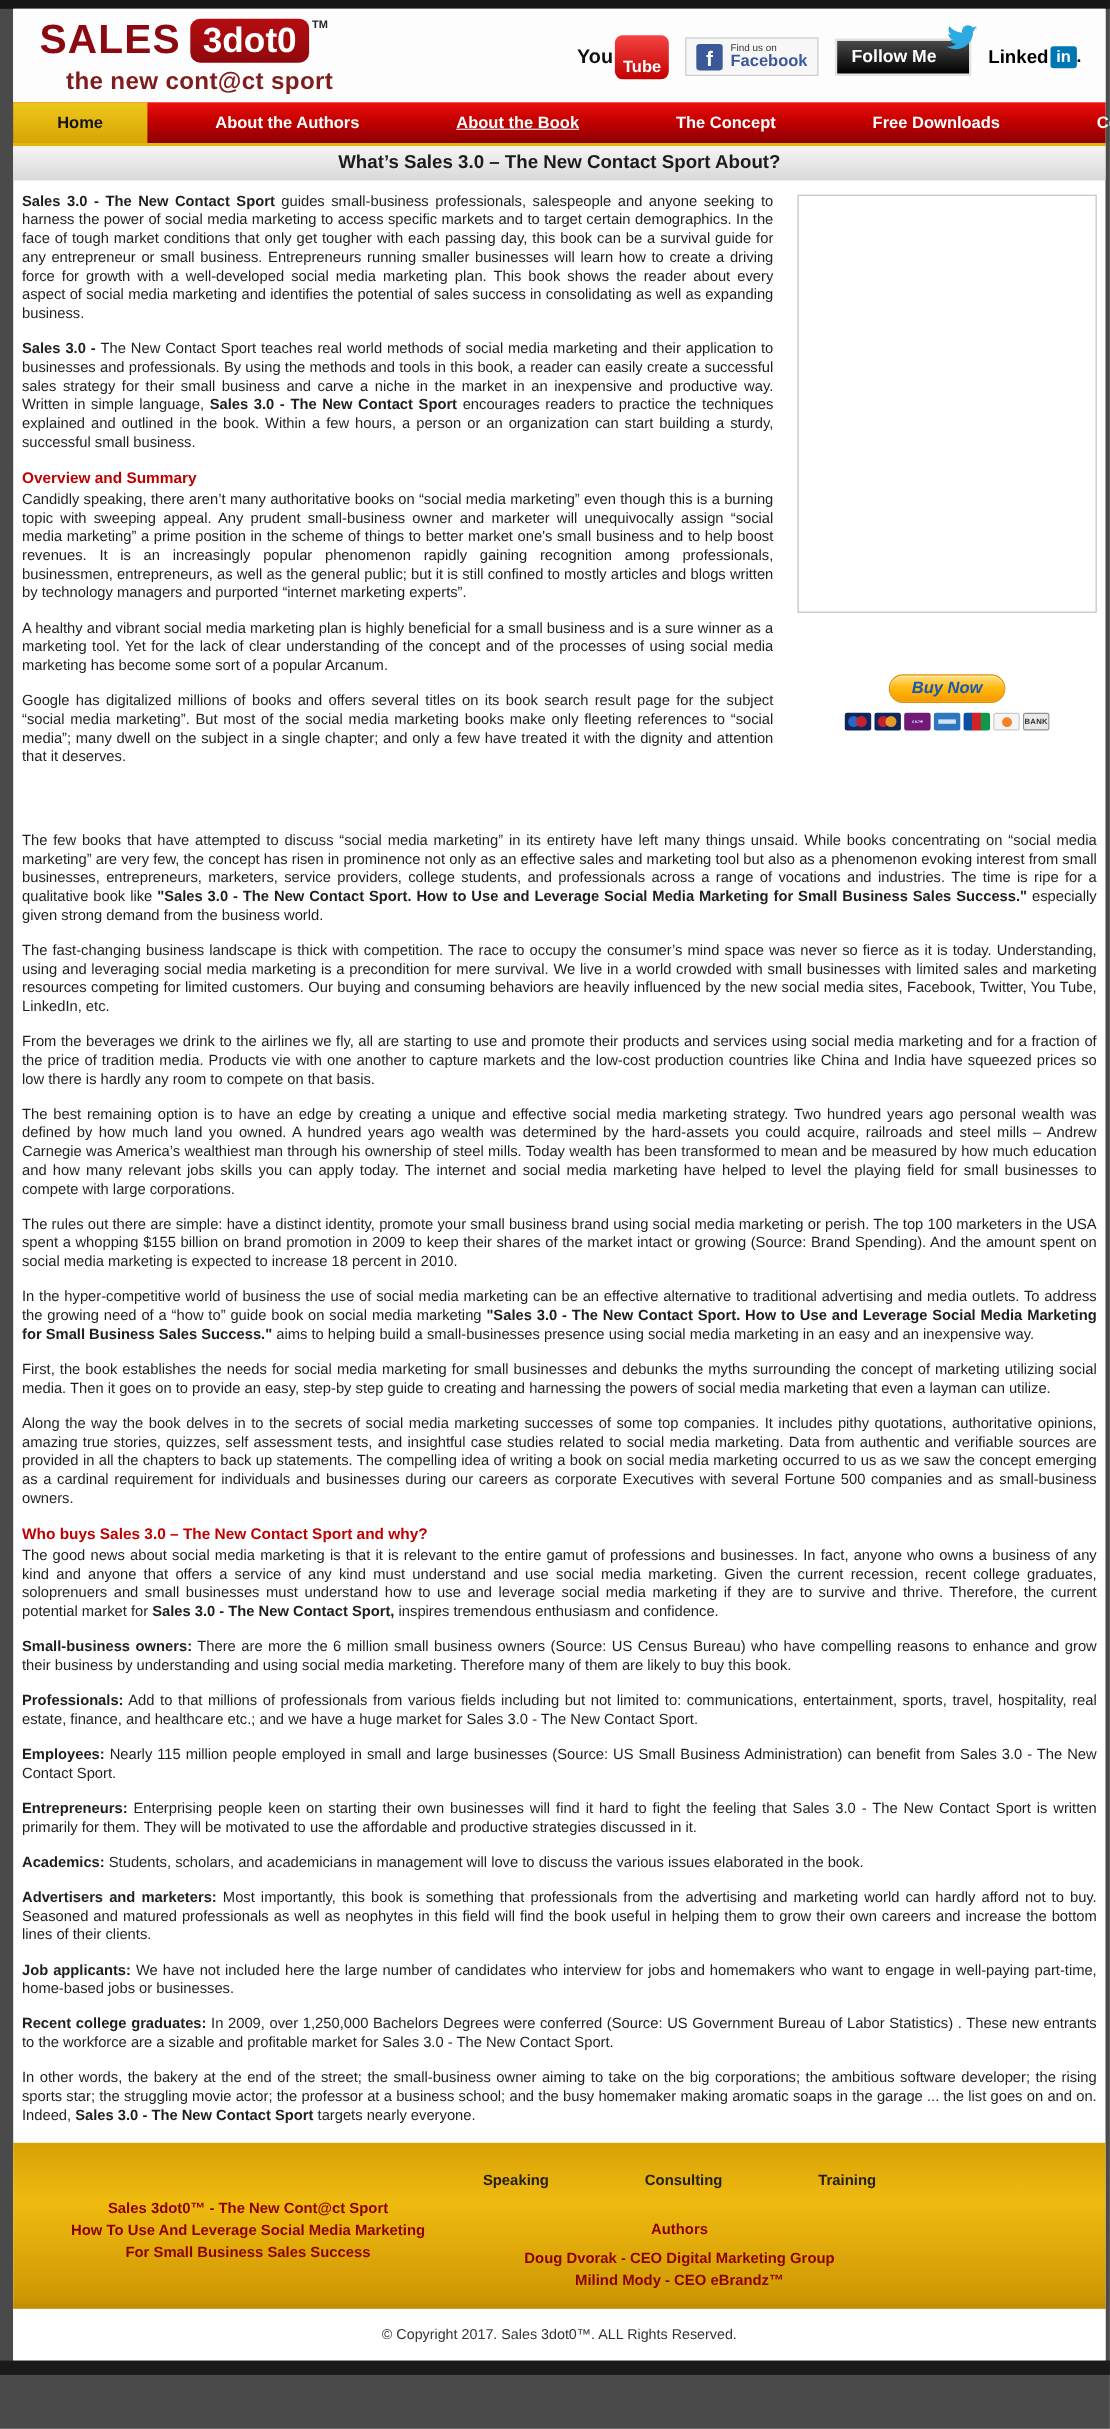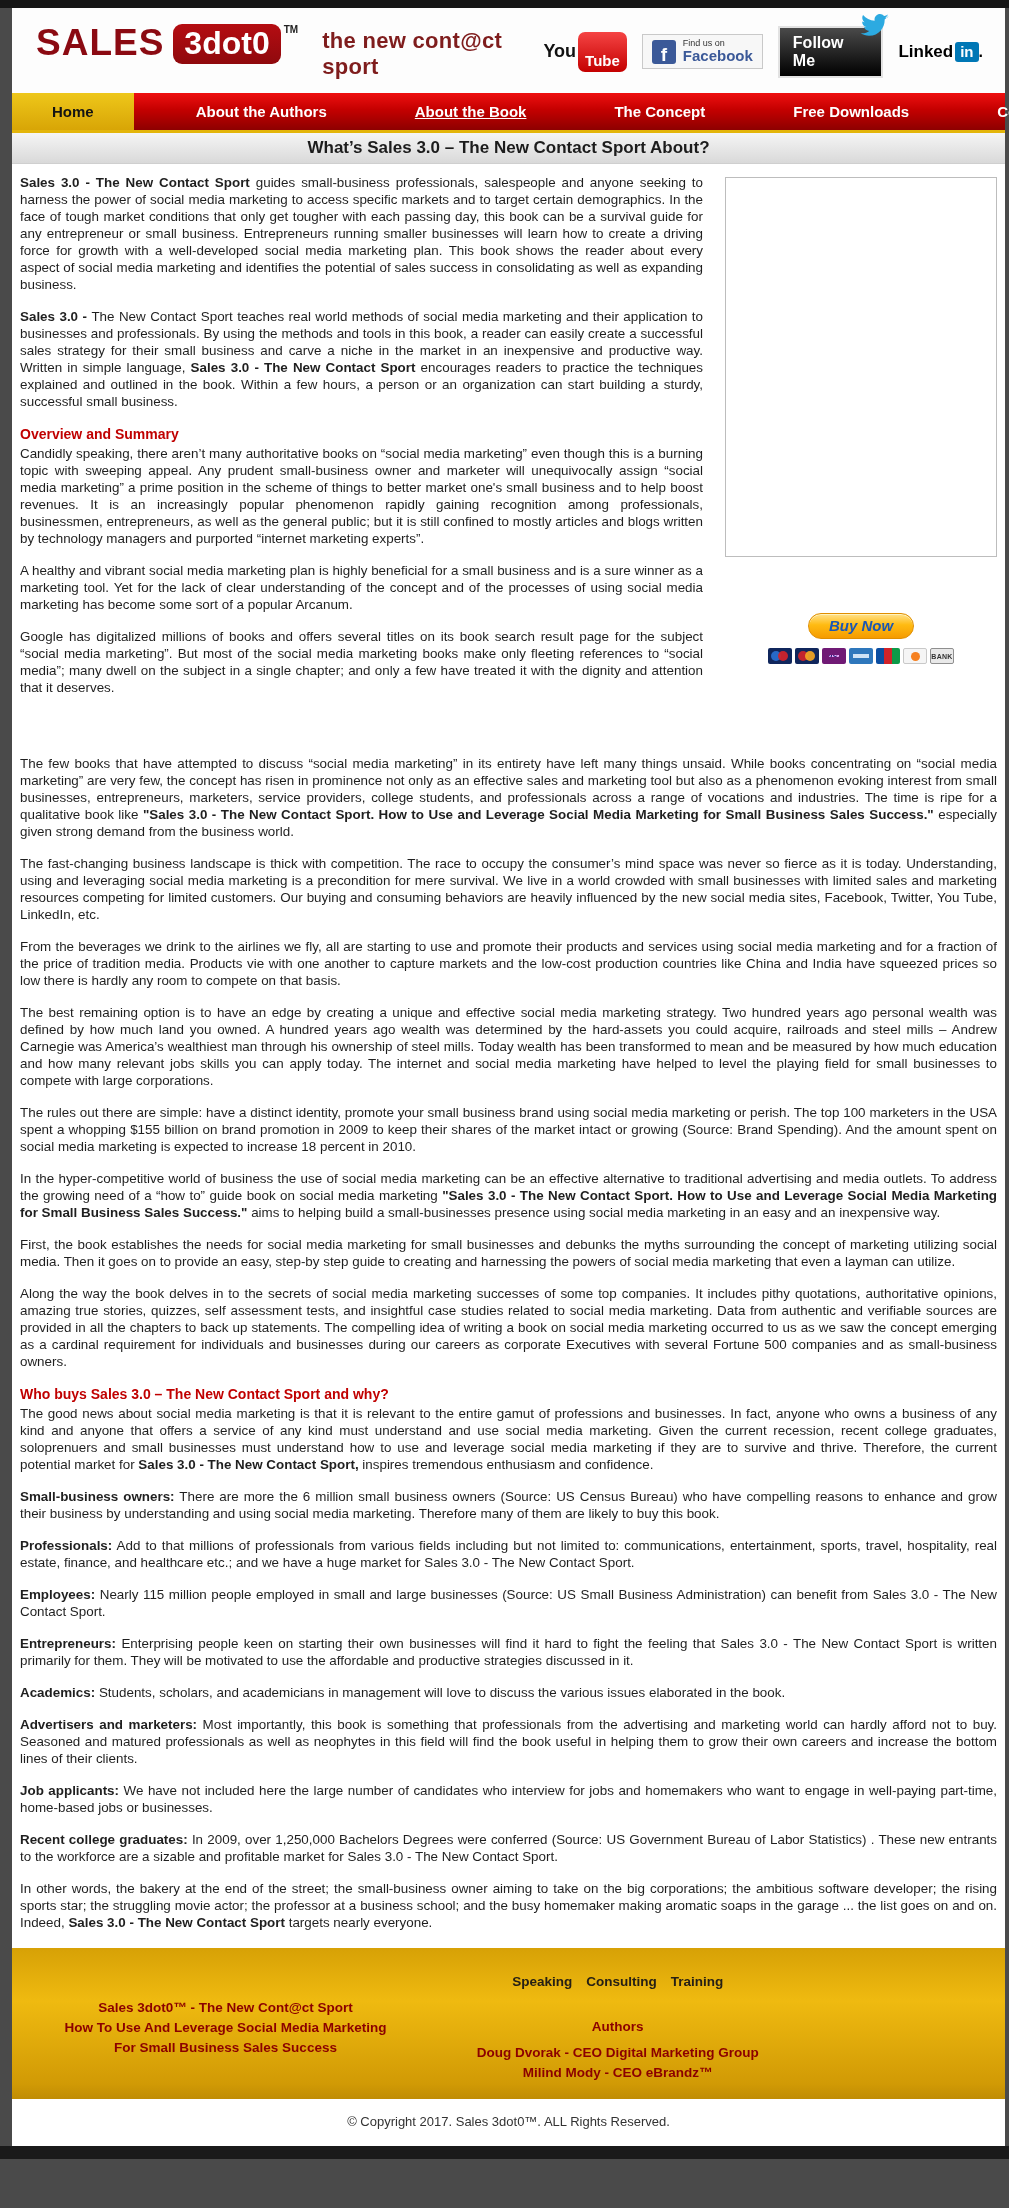--- a/index.html
+++ b/index.html
@@ -8,21 +8,21 @@
     width:1009px;
     background:#4a4a4a;
     font-family:"Liberation Sans", sans-serif;
   }
   .top-band { height:8px; background:#161616; }
   .page { margin:0 4px 0 12px; background:#ffffff; }
 
   
   header { display:flex; align-items:center; justify-content:space-between;
            padding:8px 22px 6px 24px; height:85px; background:#fdfdfd; }
-  .logo-block { display:flex; flex-direction:row; }
+  .logo-block { display:flex; flex-direction:column; }
   .logo-row { display:flex; align-items:flex-start; }
   .logo-sales { color:#8b0a12; font-size:37px; font-weight:bold; letter-spacing:1px; line-height:1; }
   .logo-box { background:linear-gradient(#b50d12,#8f090d); color:#fff; font-size:32px; font-weight:bold;
               padding:3px 11px 5px; border-radius:9px; margin-left:9px; line-height:1; }
   .logo-tm { font-size:10px; font-weight:bold; color:#222; margin-left:3px; }
   .tagline { font-size:22px; font-weight:bold; color:#7f1d1d; margin:4px 0 0 24px; letter-spacing:.3px; }
 
   .social { display:flex; align-items:center; gap:15px; }
   .yt { display:flex; align-items:center; cursor:pointer; }
   .yt-you { font-weight:bold; font-size:18px; color:#111; margin-right:2px; }
@@ -82,21 +82,21 @@
   .c-disc { background:#f5f5f5; border:1px solid #c9c9c9; } .c-disc i { display:block; width:9px; height:9px; border-radius:50%; background:#f68121; }
   .c-bank { background:#e9e9e9; border:1px solid #8f8f8f; color:#333; font-size:7px; font-weight:bold; letter-spacing:.3px; }
   .clearfix::after { content:""; display:block; clear:both; }
 
   
   .gold-footer { display:flex; background:linear-gradient(#d7a106,#efba10 35%,#d19a05 90%,#c08c04);
                  padding:20px 0 16px; min-height:138px; }
   .f-left { flex:0 0 43%; display:flex; flex-direction:column; justify-content:flex-start;
             padding-top:30px; text-align:center; color:#8b0000; font-weight:bold; font-size:13.5px; line-height:20px; }
   .f-right { flex:0 0 36%; text-align:center; color:#8b0000; font-weight:bold; font-size:13.5px; }
-  .f-services { display:flex; justify-content:center; gap:14px; color:#262015; margin:6px 0 30px; }
+  .f-services { display:flex; justify-content:space-between; gap:42px; color:#262015; margin:6px 0 30px; }
   .f-service { cursor:pointer; }
   .f-authors-title { margin-bottom:9px; }
   .f-author { line-height:20px; }
   .copyright { background:#fff; text-align:center; padding:15px 0 17px; font-size:13px; color:#333; }
   .bottom-band { height:13px; background:#1a1a1a; }
 </style>
 </head>
 <body>
 
 <div>

